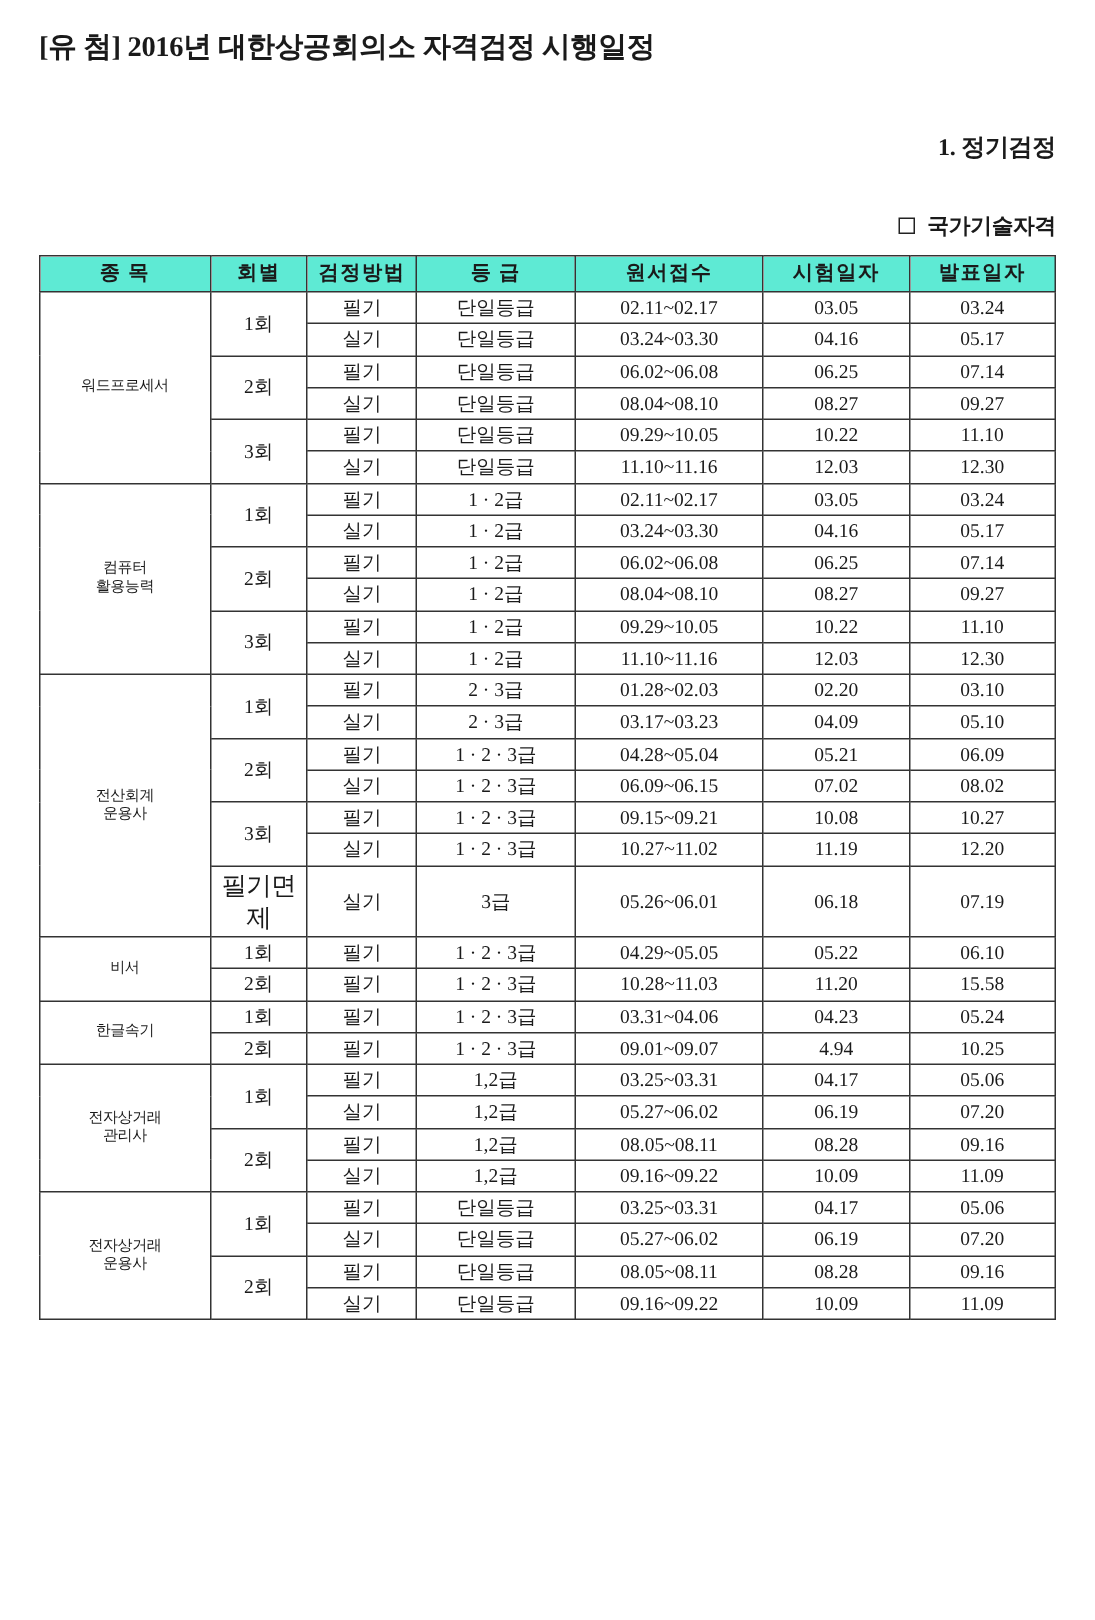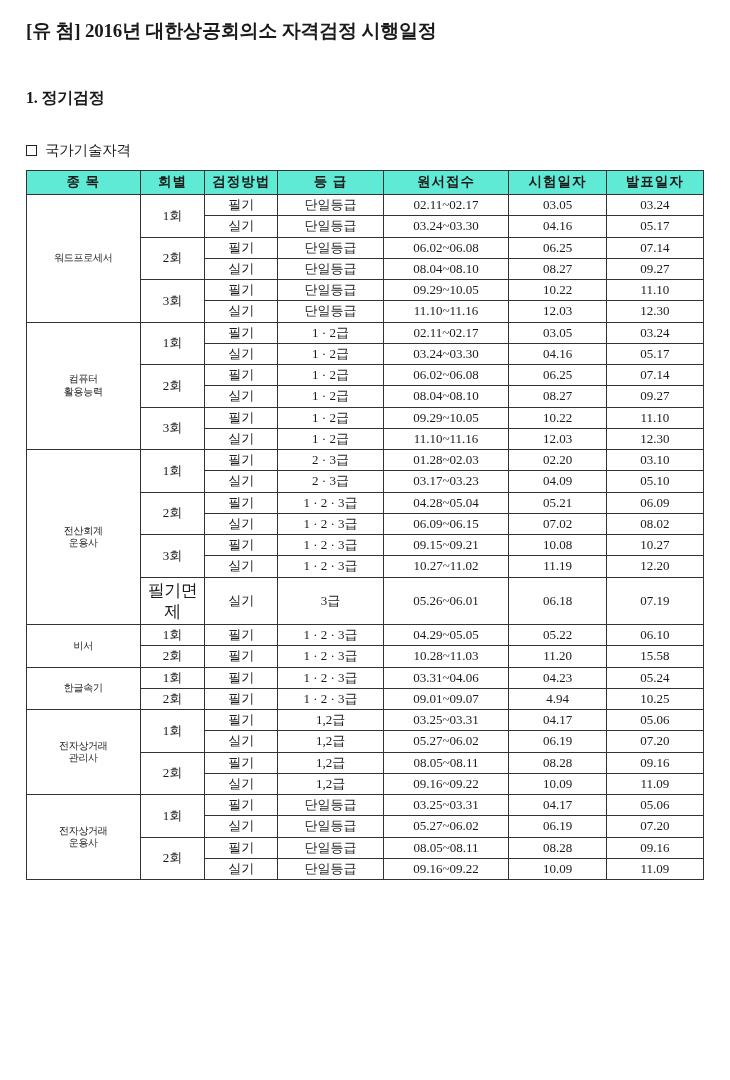--- a/index.html
+++ b/index.html
@@ -26,29 +26,31 @@
     font-weight: bold;
     letter-spacing: -0.2px;
     margin: 4px 0 0 0;
     white-space: nowrap;
   }
   .section-heading {
     font-size: 16px;
     font-weight: bold;
     margin: 44px 0 0 0;
     letter-spacing: -0.2px;
+    text-align: right;
   }
   .sub-heading {
     font-size: 14.5px;
-    font-weight: normal;
-    margin: 32px 0 10px 0;
+    font-weight: bold;
+    margin: 32px 0 10px 11px;
     letter-spacing: -0.2px;
     display: flex;
     align-items: center;
     gap: 8px;
+    justify-content: flex-end;
   }
   .checkbox-glyph {
     display: inline-block;
     width: 11px;
     height: 11px;
     border: 1.3px solid #222;
     box-sizing: border-box;
     position: relative;
     top: 0px;
   }

